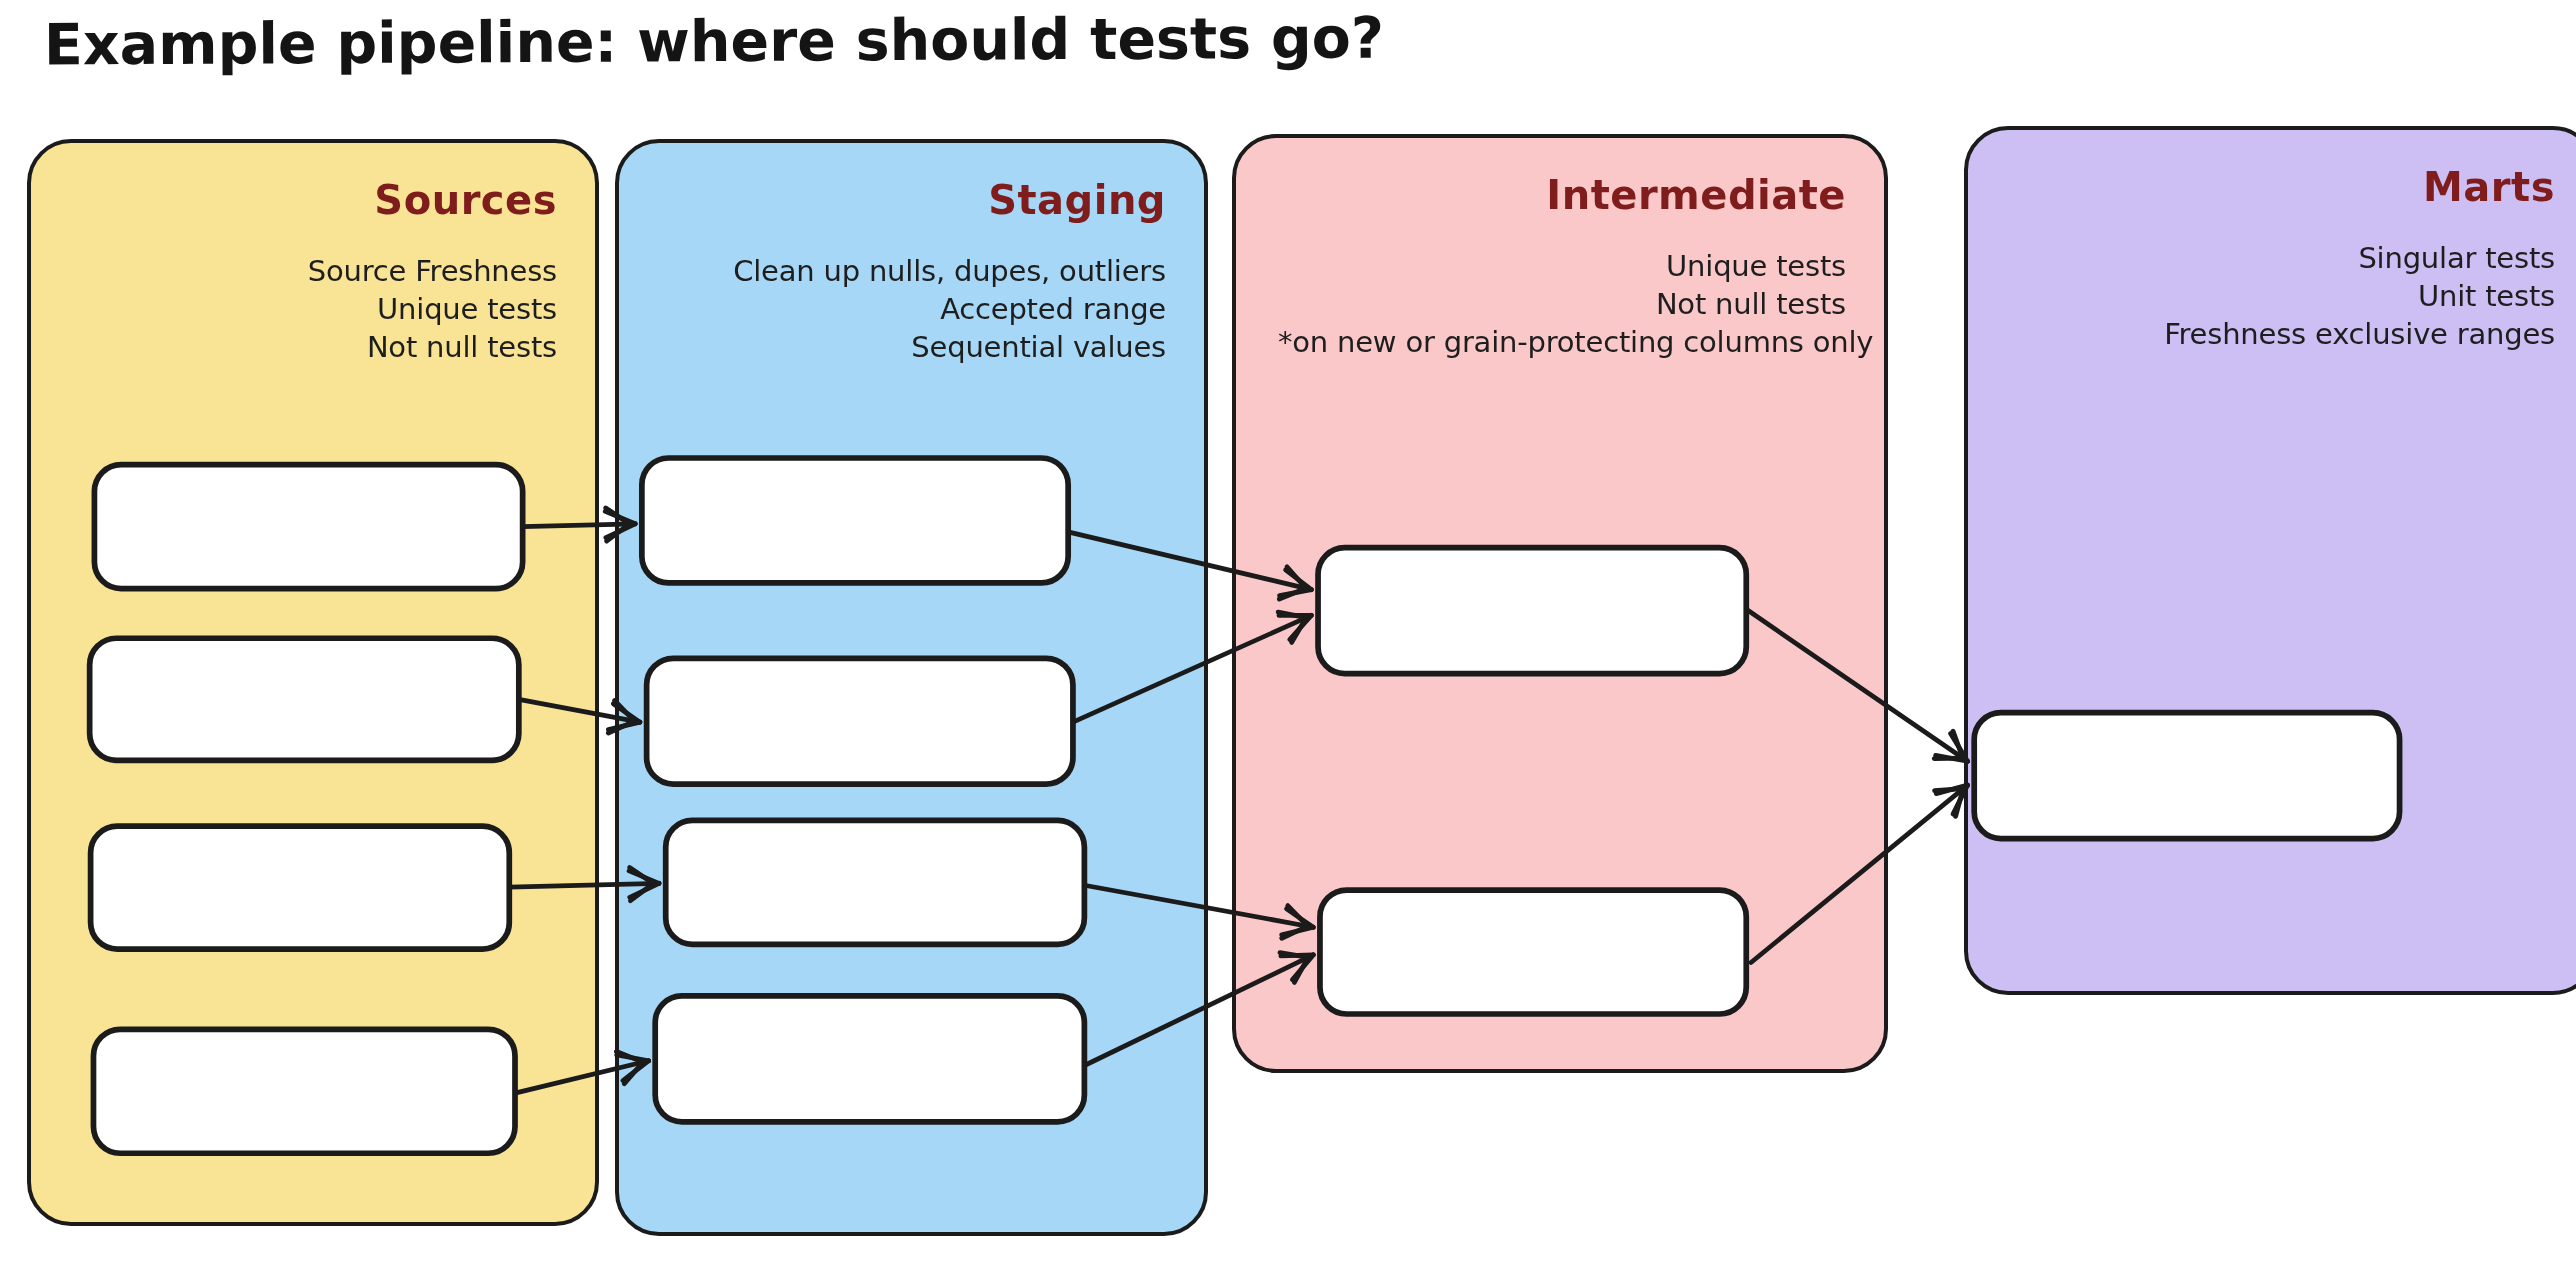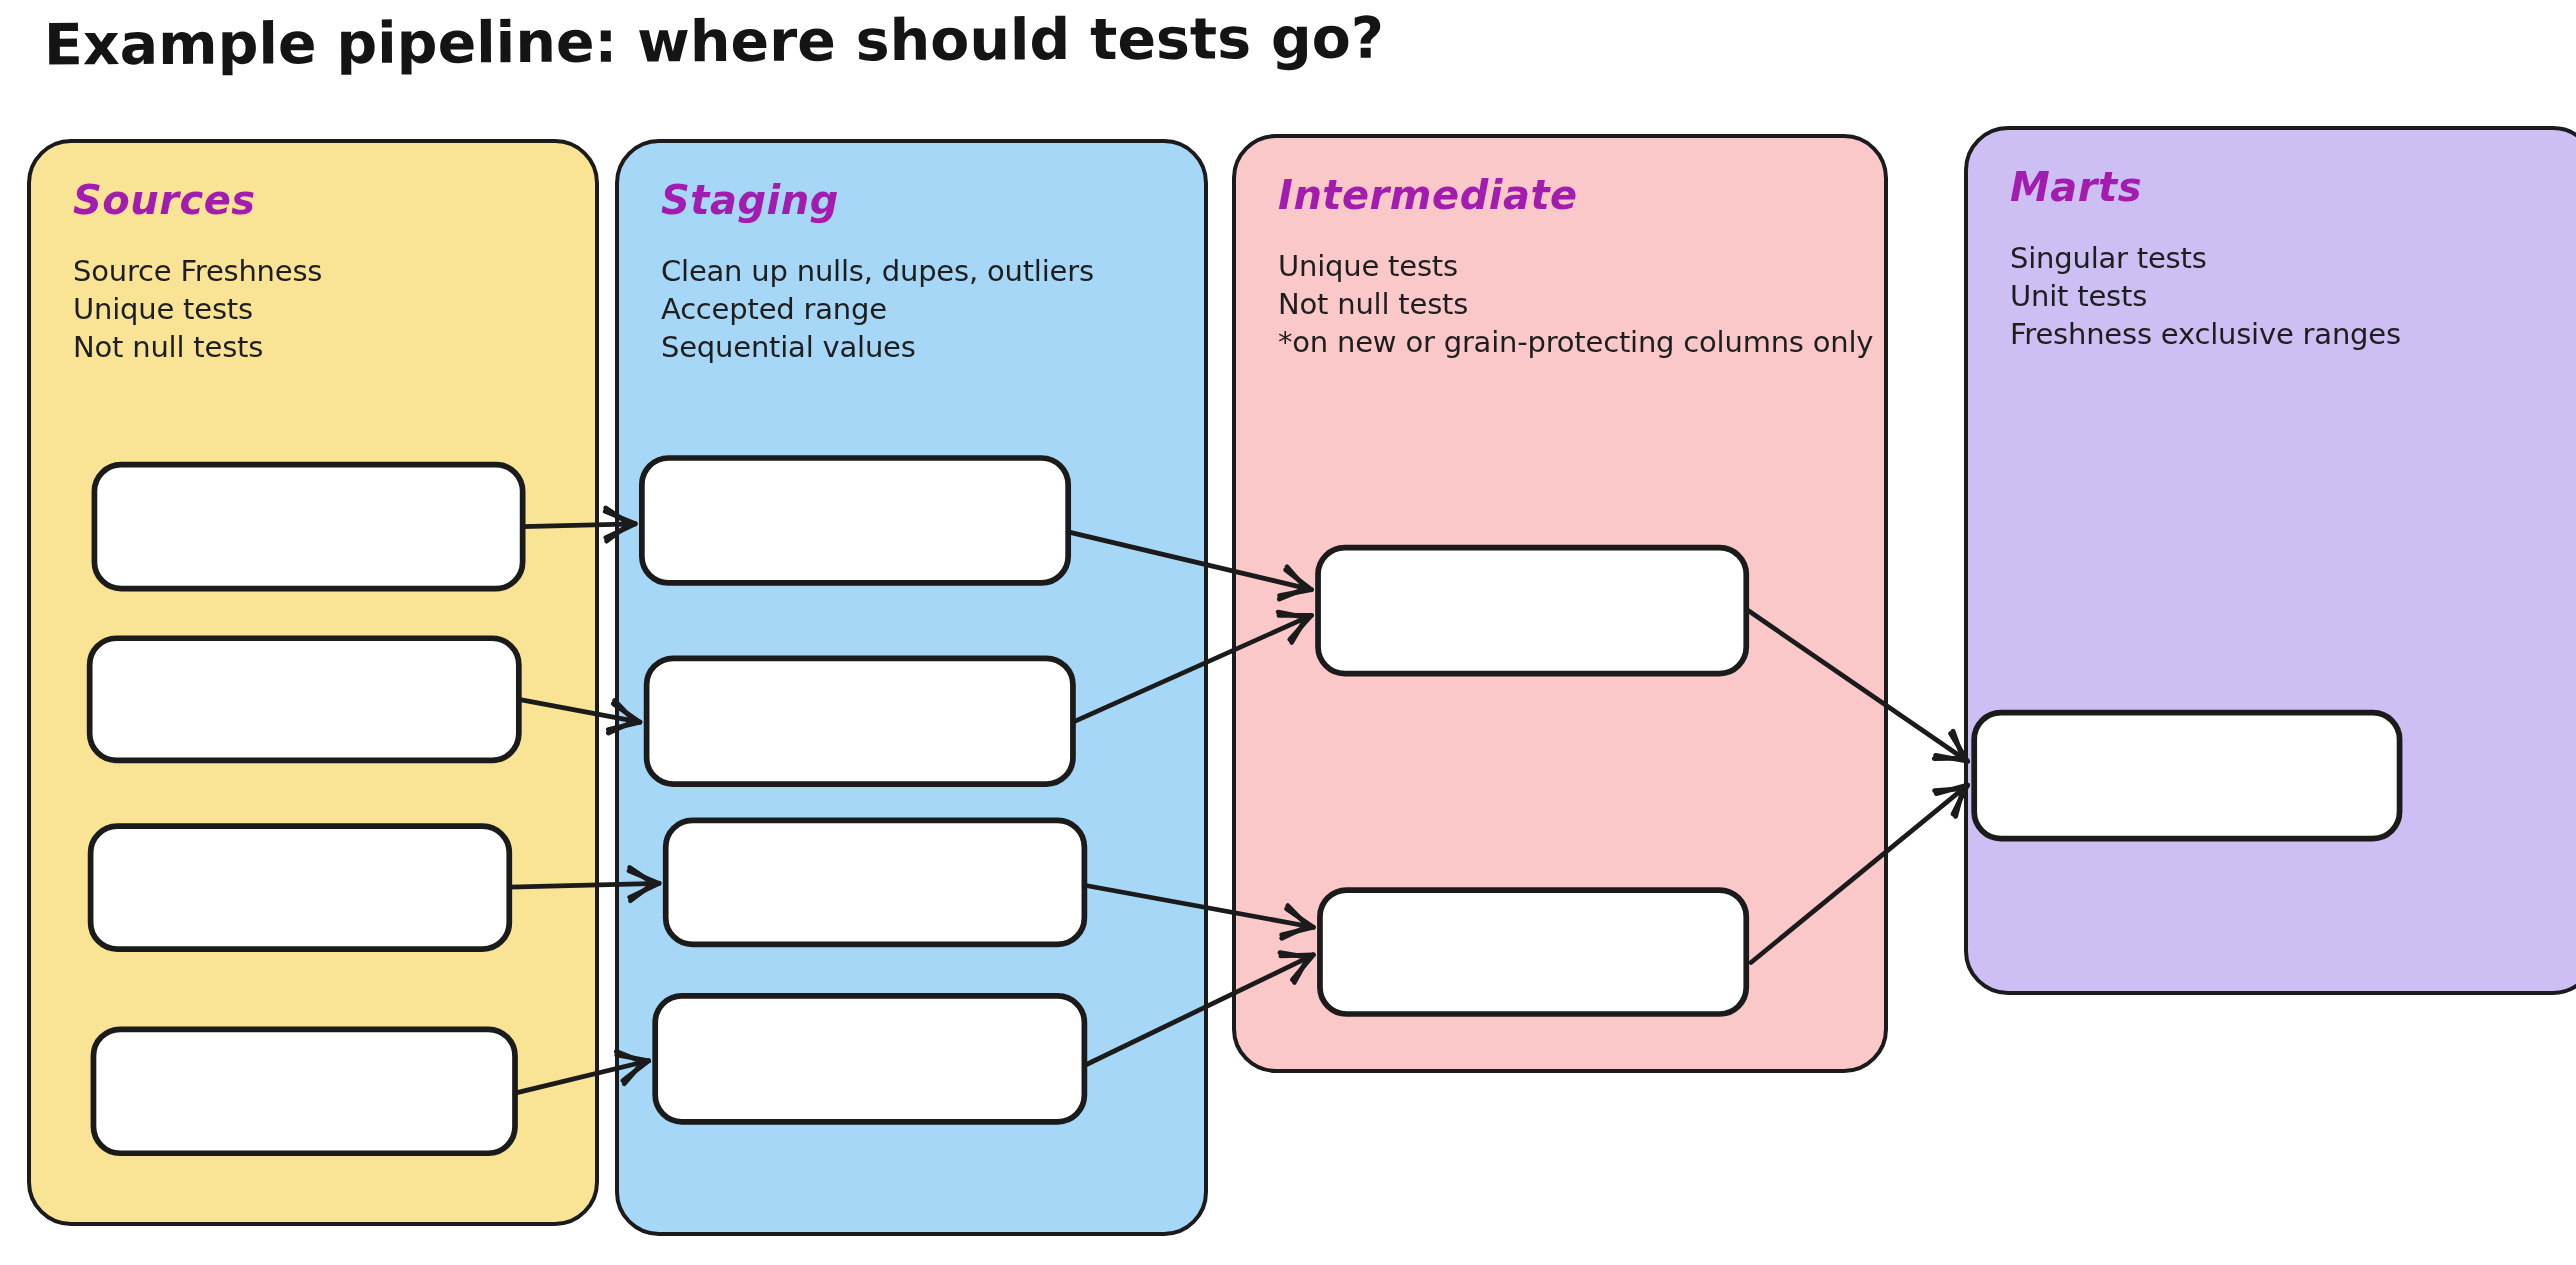--- a/index.html
+++ b/index.html
@@ -1,29 +1,29 @@
 <!DOCTYPE html>
 <html><head>
 <meta charset="utf-8">
 <style>
   html,body{margin:0;padding:0;background:#ffffff;}
   body{width:2576px;height:1266px;font-family:"DejaVu Sans",sans-serif;color:#1e1e1e;}
-  .canvas{position:relative;width:2576px;height:1266px;background:#ffffff;overflow:hidden;}
+  .canvas{position:relative;width:2576px;height:1266px;background:#ffffff;overflow:hidden;text-align:right;}
   .title{
     position:absolute;left:44px;top:7.6px;margin:0;
     font-size:57px;font-weight:700;letter-spacing:0px;color:#141414;
     transform:rotate(-0.3deg);
   }
   .column{
     position:absolute;box-sizing:border-box;
     border:4.8px solid #1b1b1b;border-radius:44px;
     padding:34px 38px 0 42px;
   }
   .column h2{
-    margin:0 0 29px 0;font-size:40px;font-weight:600;letter-spacing:0.5px;color:#a21caf;font-style:italic;
+    margin:0 0 29px 0;font-size:40px;font-weight:600;letter-spacing:0.5px;color:#7f1d1d;
   }
   .notes div{
     font-size:29px;font-weight:500;line-height:38px;letter-spacing:-0.2px;color:#1e1e1e;
     white-space:nowrap;
   }
   #diagram-svg{position:absolute;left:0;top:0;width:2576px;height:1266px;pointer-events:none;}
 </style>
 </head>
 <body>
 

